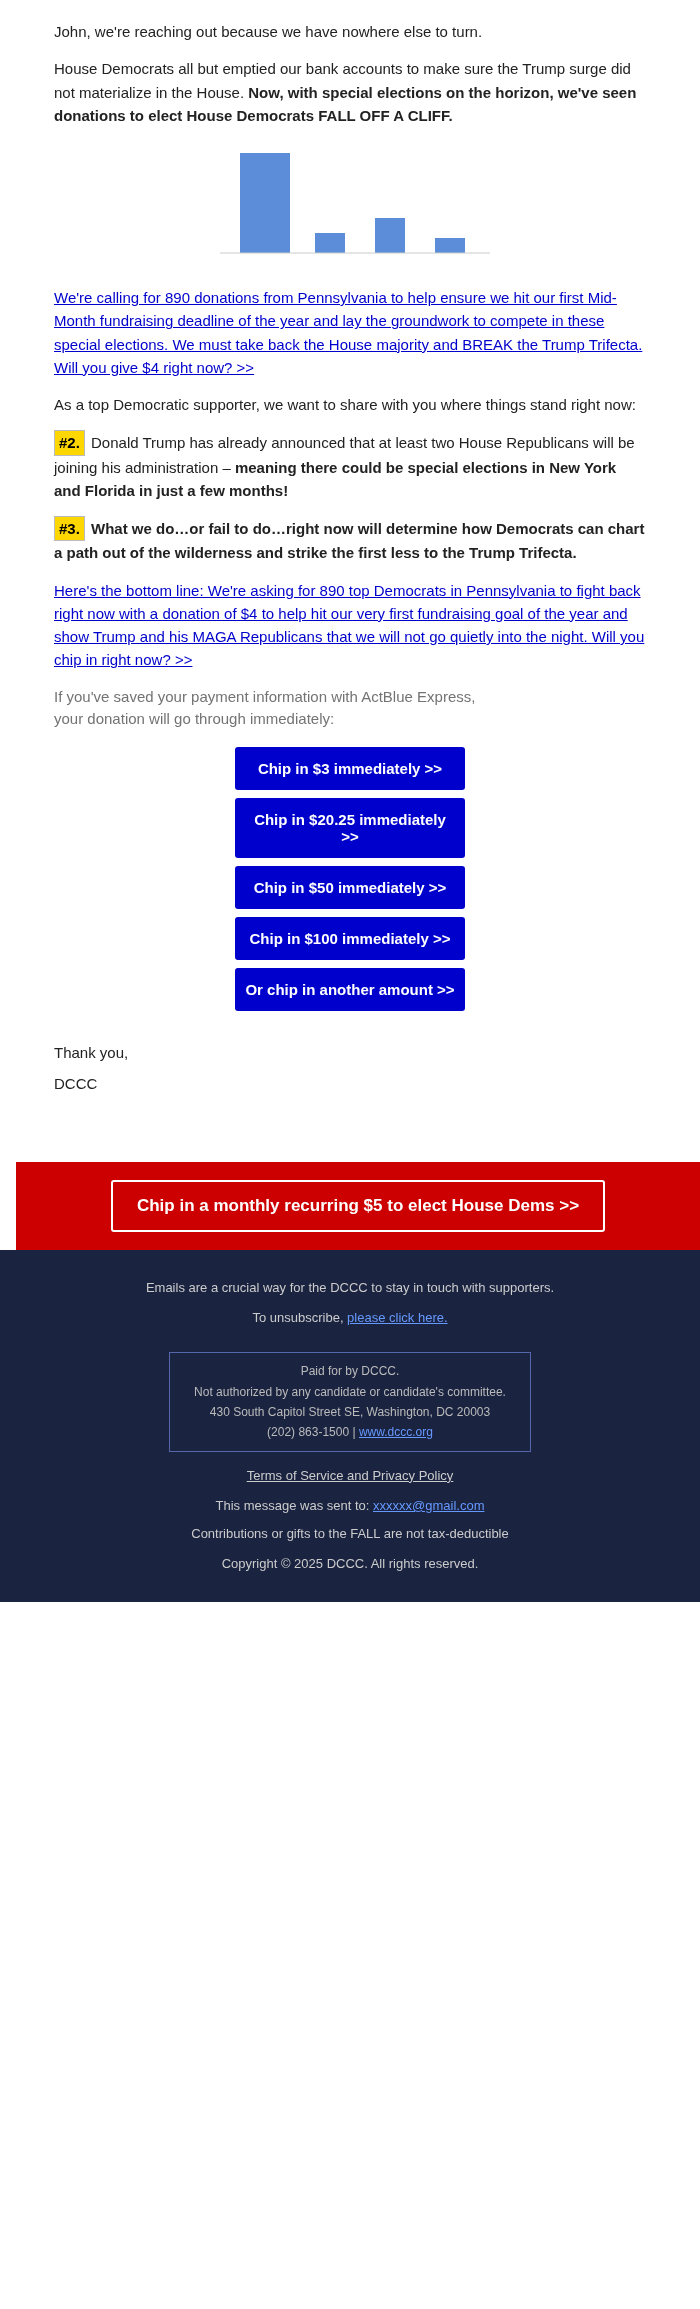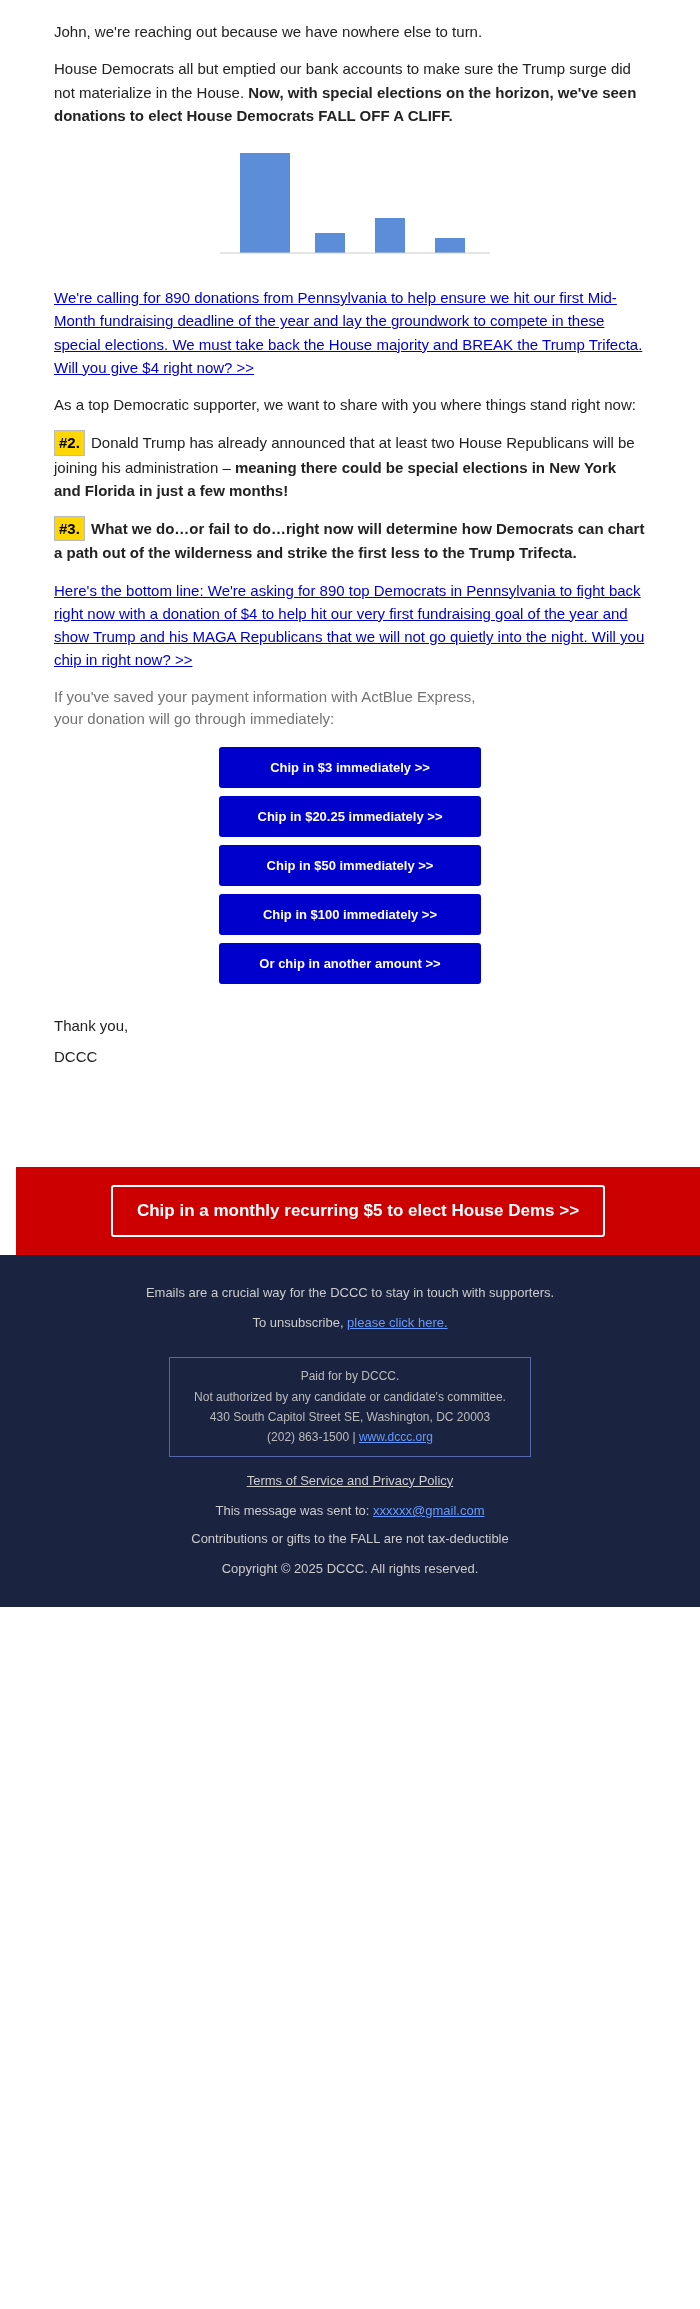--- a/index.html
+++ b/index.html
@@ -51,37 +51,37 @@
     .cta-center {
       text-align: left;
       margin: 10px 0 16px 0;
       font-size: 15px;
       color: #737373;
       line-height: 1.5;
     }
     .btn-chip {
       display: block;
       margin: 8px auto;
-      width: 262px;
+      width: 230px;
       background: #0000cc;
       color: #fff;
-      font-size: 13px;
+      font-size: 15px;
       font-weight: bold;
       padding: 13px 10px;
       border: none;
       border-radius: 3px;
       cursor: pointer;
       text-align: center;
     }
     .thank-you {
       margin-top: 30px;
       margin-bottom: 8px;
     }
     .signature {
-      margin-bottom: 79px;
+      margin-bottom: 47px;
     }
     .footer-red-cta {
       background: #cc0000;
       padding: 18px 40px;
       text-align: center;
       margin: 0 0 0 16px;
     }
     .footer-red-cta .btn-red {
       display: inline-block;
       background: #cc0000;

